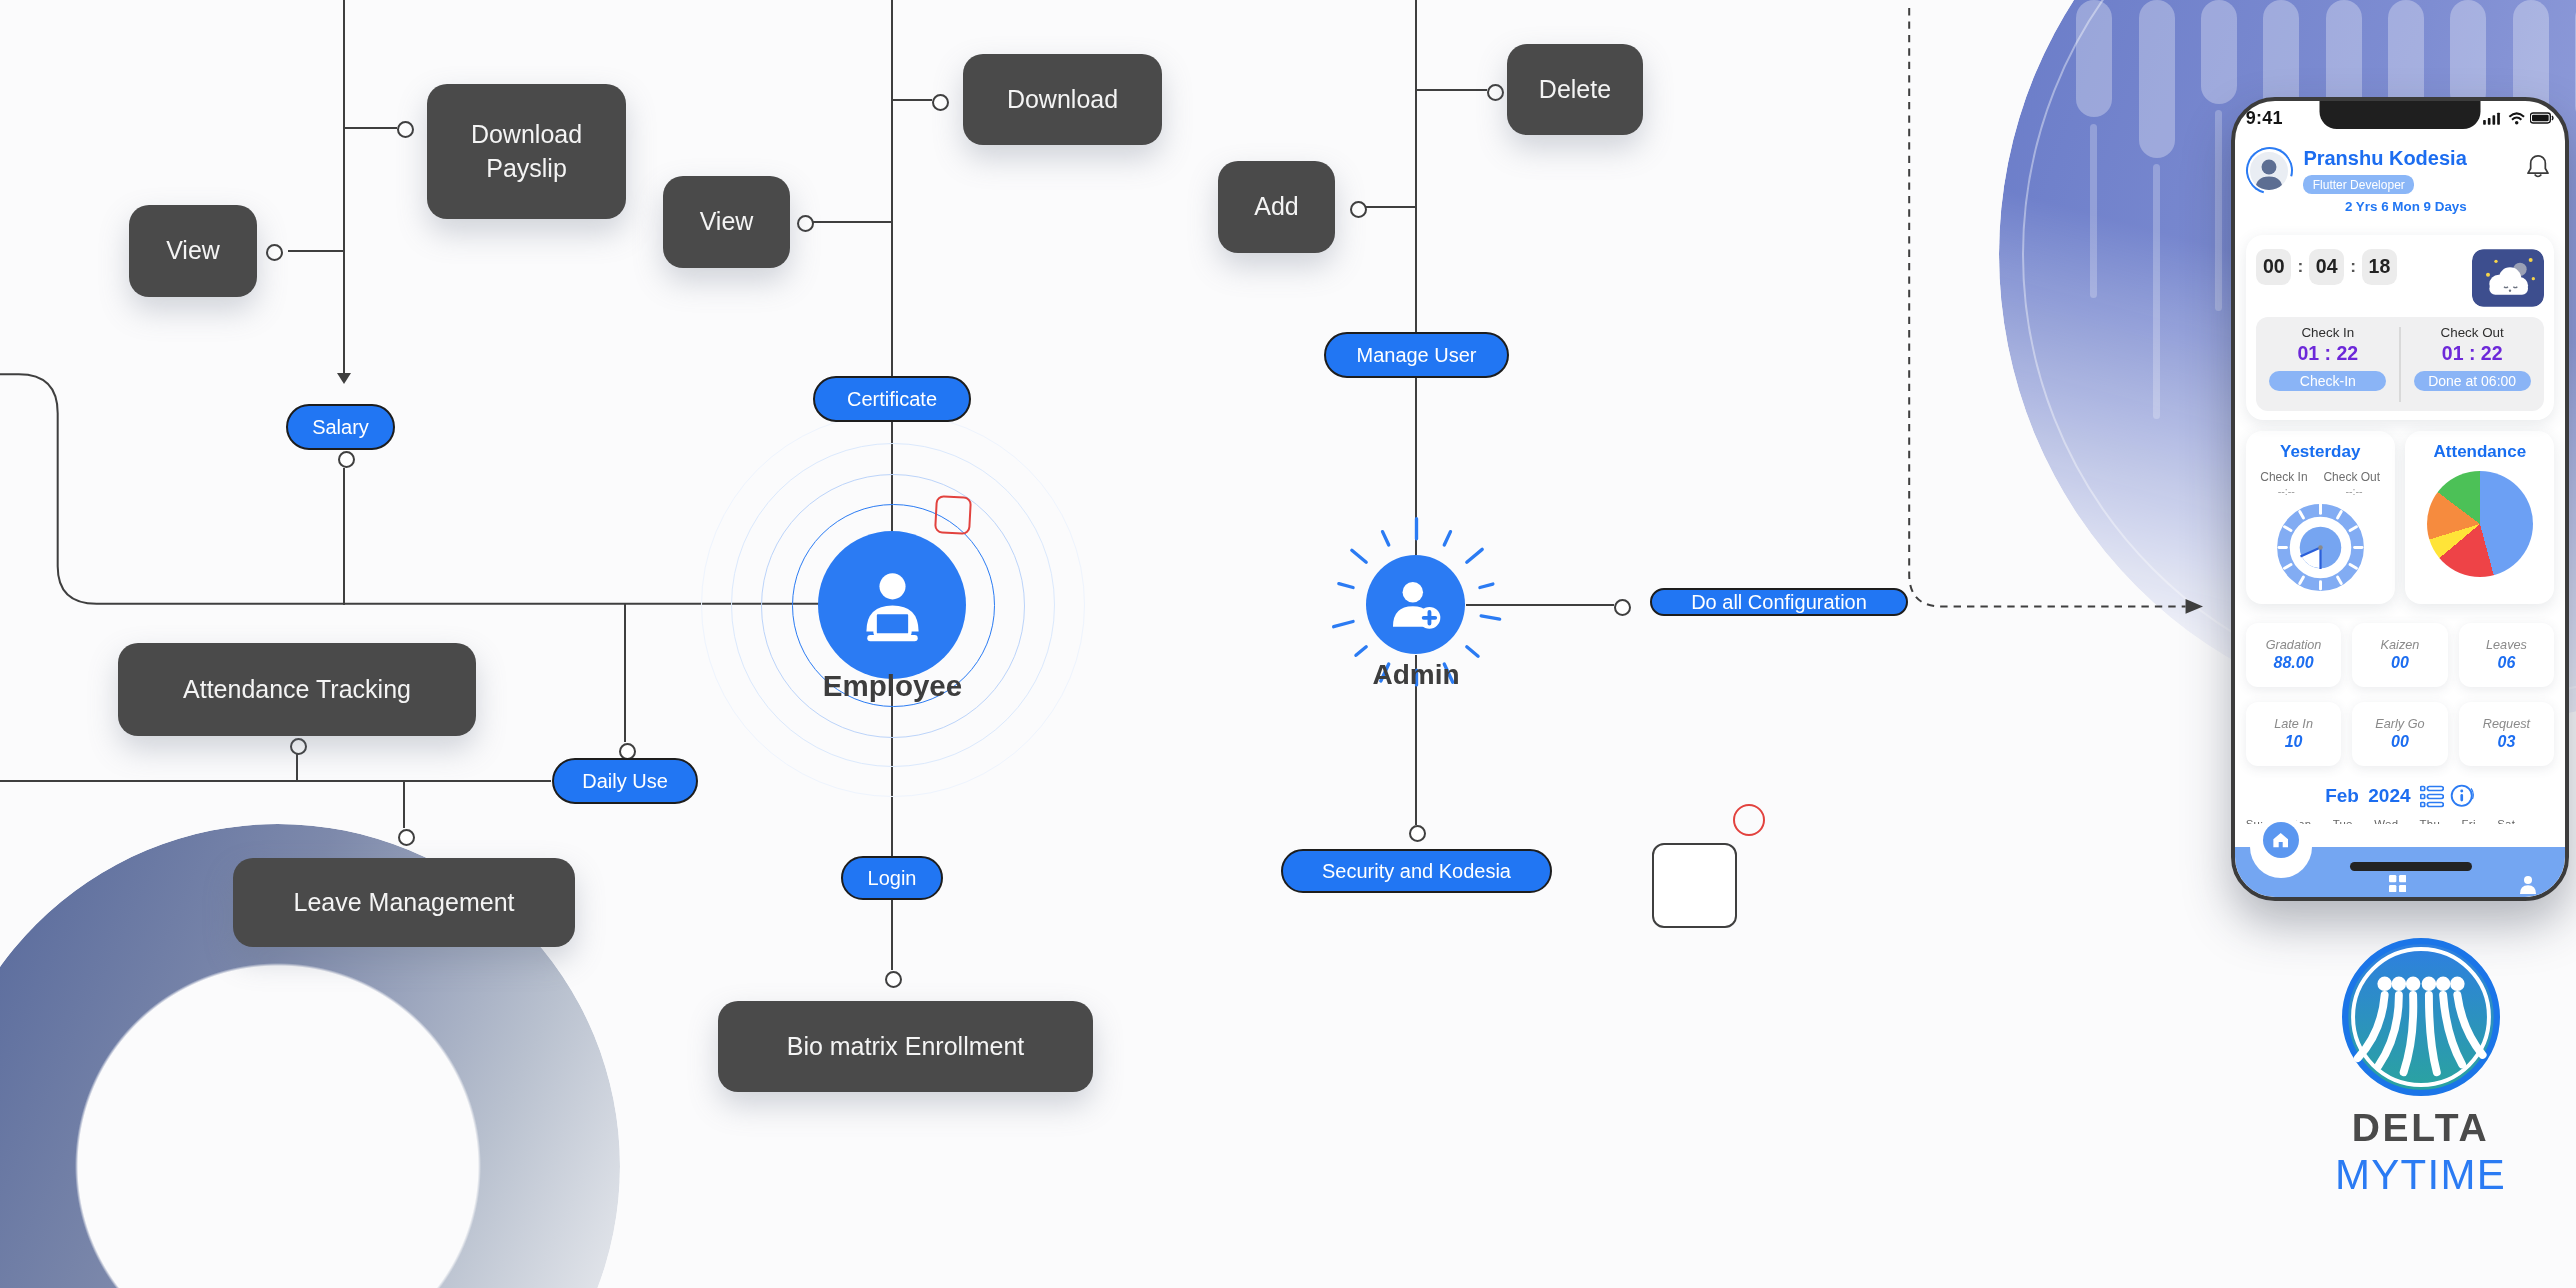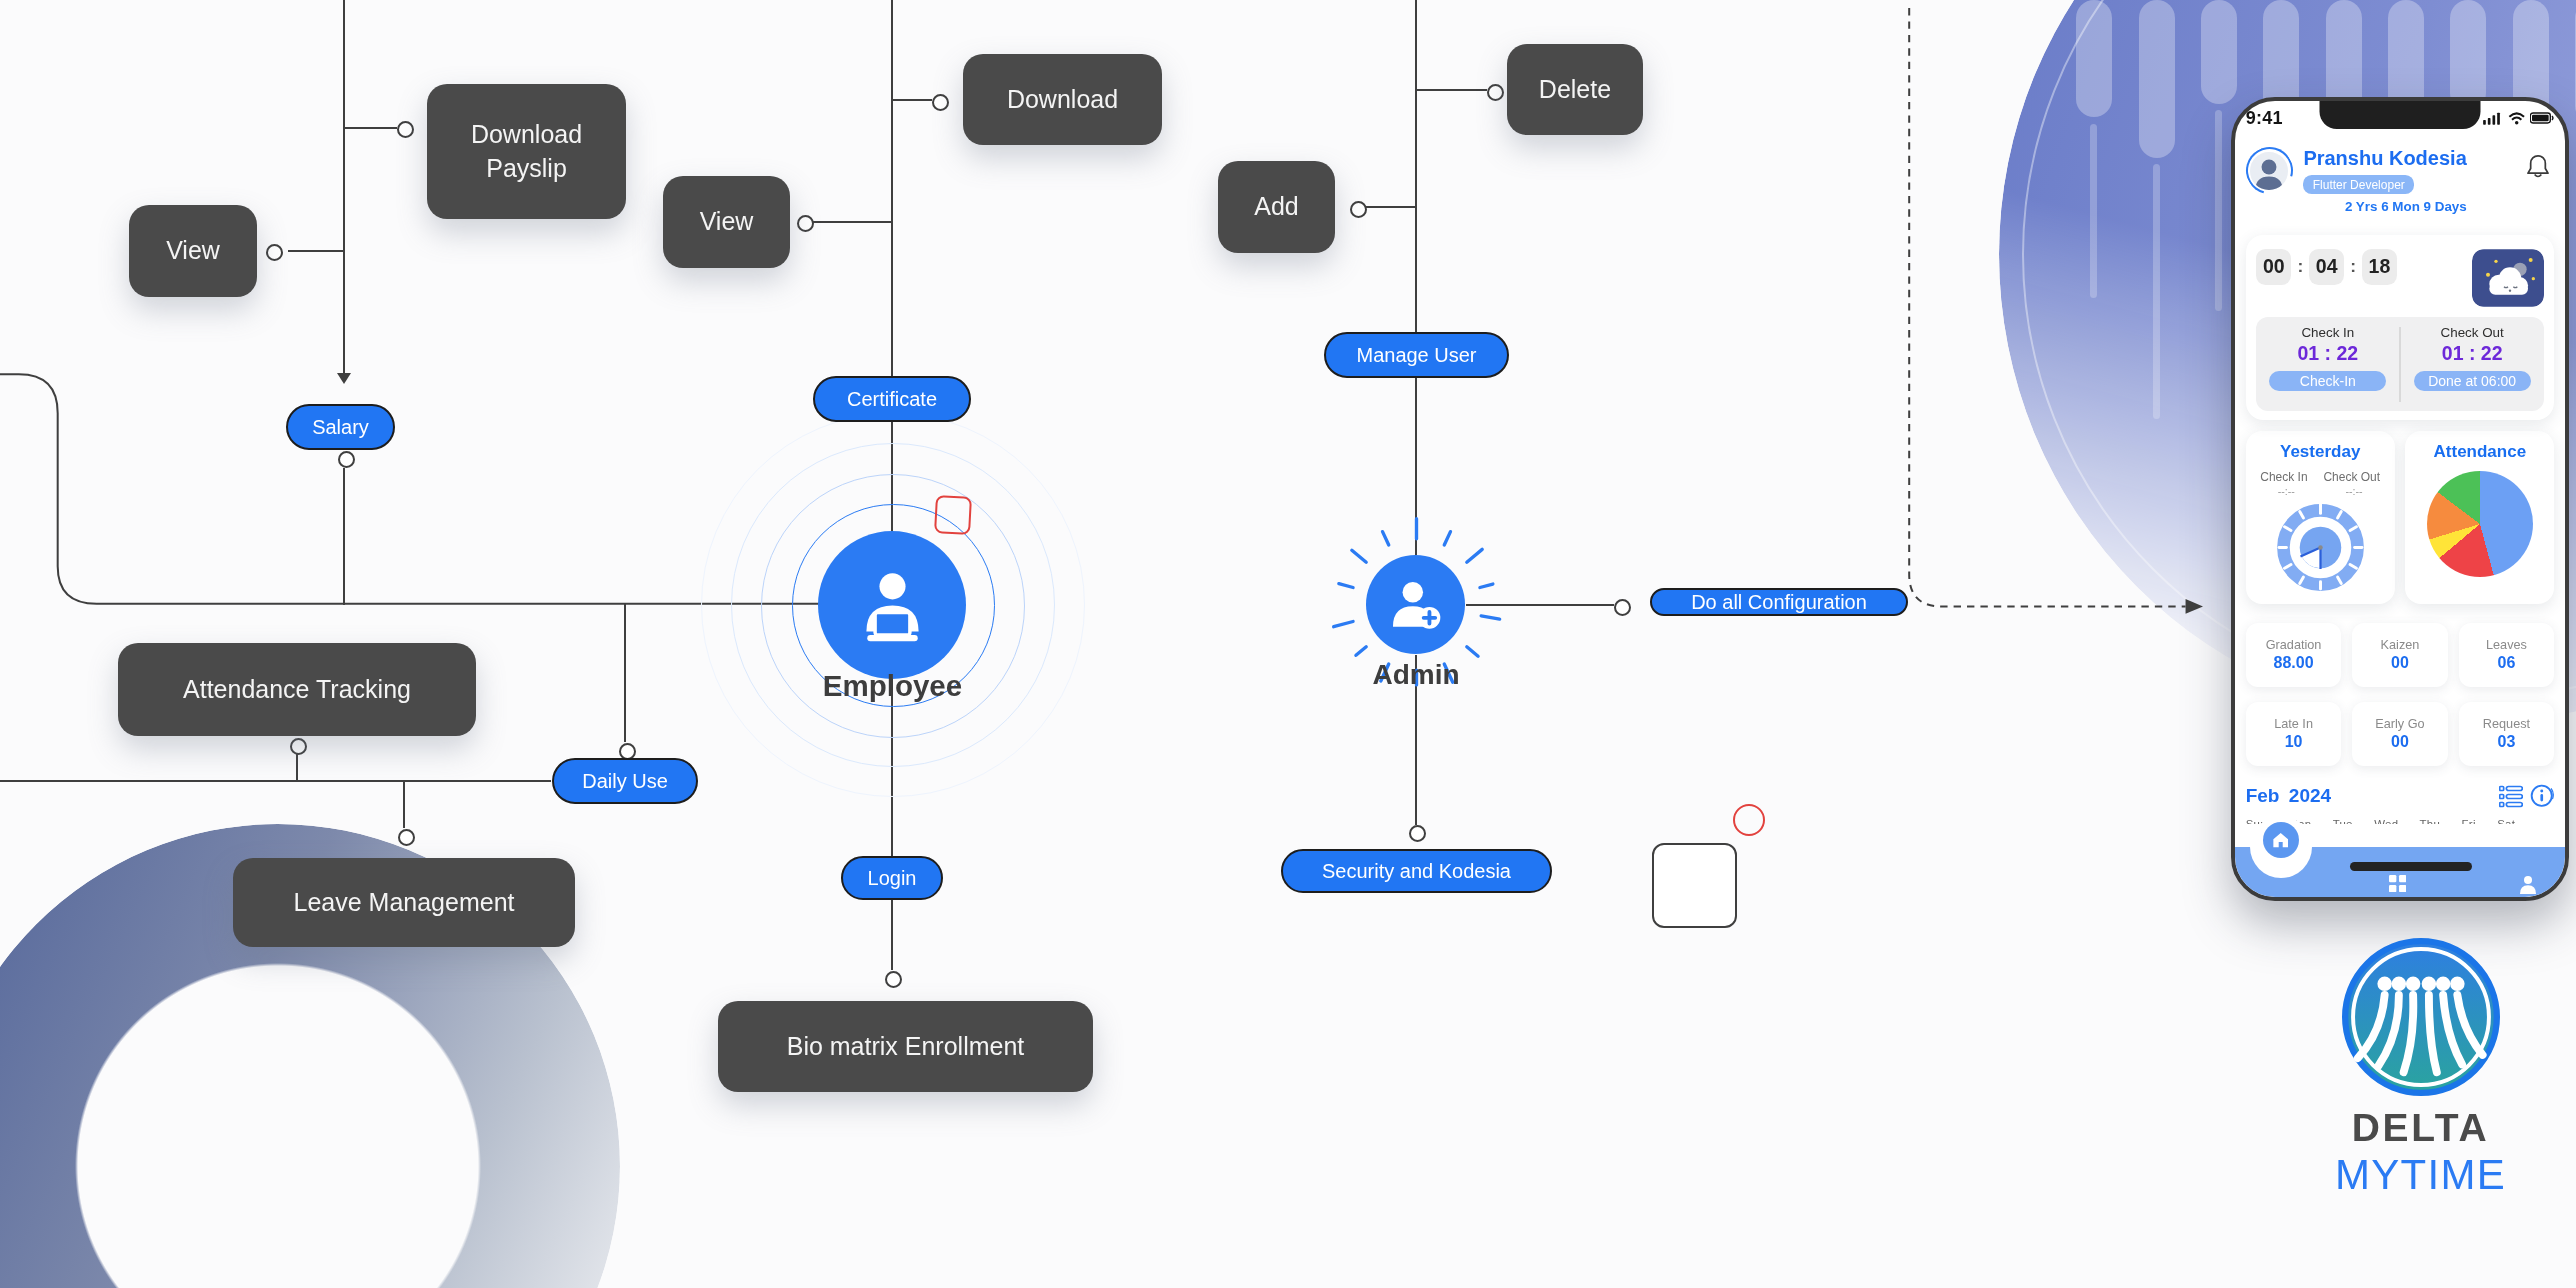--- a/index.html
+++ b/index.html
@@ -75,24 +75,24 @@
   .cbtn{margin-top:6.7px;width:82%;height:20px;background:#8ab4f6;border-radius:14.8px;color:#fff;
       font-size:14px;display:flex;align-items:center;justify-content:center;}
   .tworow{display:flex;gap:10.7px;margin-top:10.7px;}
   .halfcard{flex:1;height:173px;box-sizing:border-box;padding:10.7px 6.7px;border-radius:16px;}
   .hctitle{text-align:center;font-size:17px;font-weight:bold;color:#186ef0;}
   .ylabels{display:flex;justify-content:space-around;margin-top:8px;font-size:12px;color:#6f6f6f;}
   .yvals{display:flex;justify-content:space-around;margin-top:1.3px;font-size:10.7px;color:#9a9a9a;}
   .pie{width:106px;height:106px;border-radius:50%;margin:9.4px auto 0;}
   .statsrow{display:flex;gap:10.7px;}
   .statcard{flex:1;height:64px;border-radius:12px;display:flex;flex-direction:column;align-items:center;
-      justify-content:center;box-shadow:0 2.7px 10.7px rgba(60,70,90,.10);background:#fff;}
+      justify-content:center;box-shadow:0 2.7px 10.7px rgba(60,70,90,.10);background:#fff;font-style:italic;}
   .stlabel{font-size:12.7px;color:#8a8a8a;}
   .stval{font-size:16px;font-weight:bold;color:#1c6df0;margin-top:2.7px;}
-  .febrow{display:flex;justify-content:space-between;align-items:center;margin-top:17.4px;}
+  .febrow{display:flex;justify-content:center;align-items:center;margin-top:17.4px;}
   .febtxt{font-size:19px;font-weight:bold;color:#1c6df0;}
   .febtxt span{margin-right:9.4px;}
   .febicons{display:flex;gap:5.4px;align-items:center;}
   .weekdays{margin-top:6.7px;height:8.7px;overflow:hidden;opacity:.8;}
   .weekdays span{display:block;font-size:11.4px;color:#3a3a3a;word-spacing:18px;line-height:17.4px;
       text-align:justify;letter-spacing:0.3px;}
   .nav{position:absolute;left:0;right:0;bottom:0;height:50px;background:#74a6f2;
       border-radius:0 0 38px 38px;z-index:10;}
   .nav-scoop{position:absolute;left:14.8px;top:-31px;width:62px;height:62px;border-radius:50%;background:#fff;}
   .homebtn{position:absolute;left:27.5px;top:-25px;width:36px;height:36px;border-radius:50%;background:#5b97f0;

